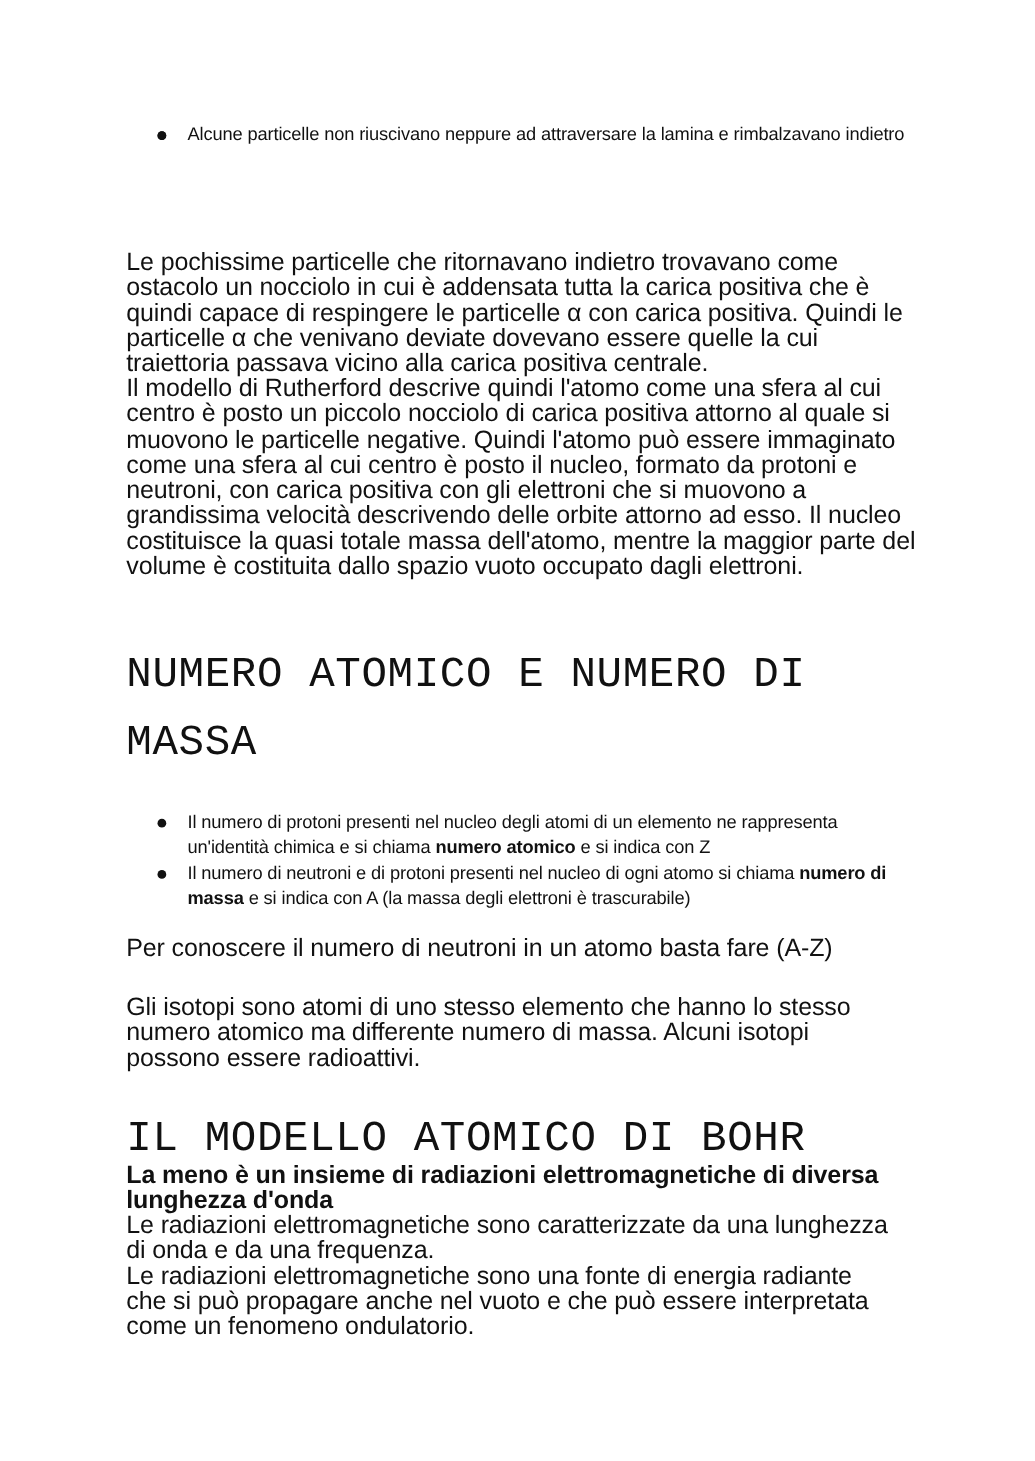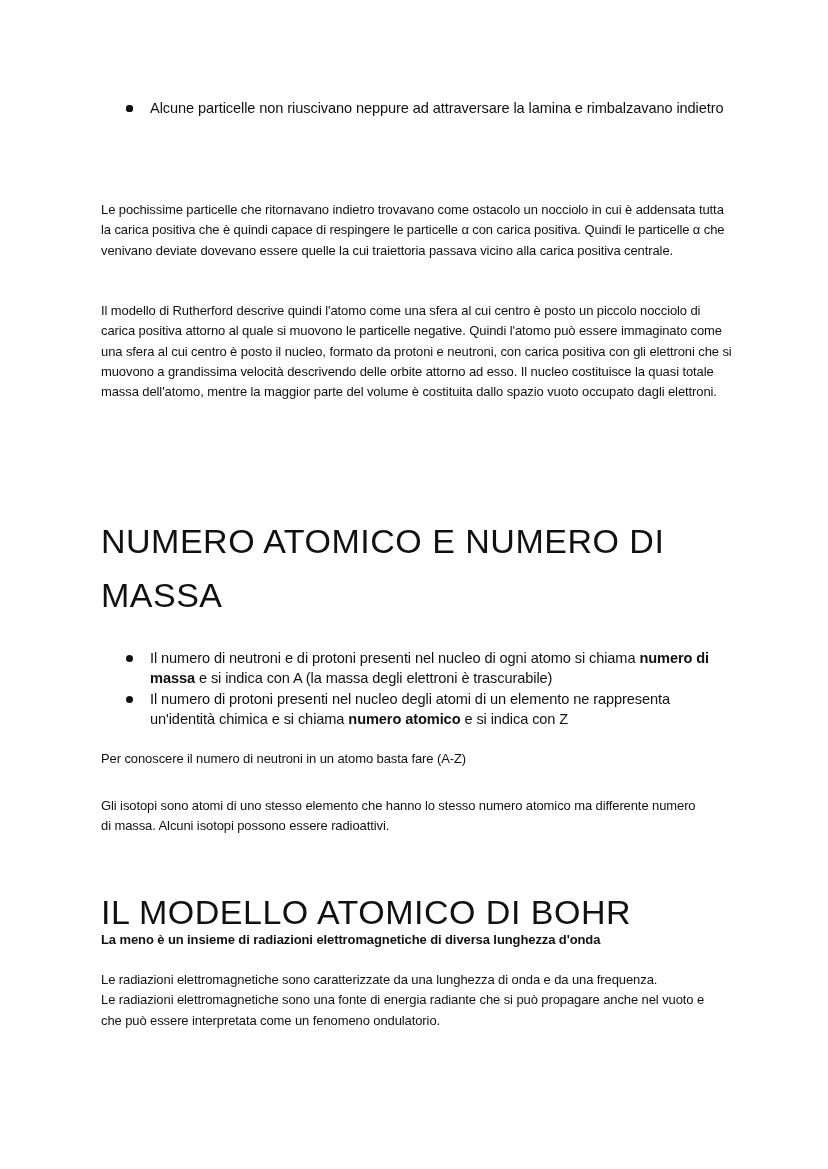--- a/index.html
+++ b/index.html
@@ -15,21 +15,21 @@
       font-family: "Liberation Sans", sans-serif;
       color: #111111;
     }
     .page {
       position: absolute;
       left: 101px;
       top: 0;
       width: 630px;
     }
     .p {
-      font-size: 13px;
+      font-size: 20px;
       line-height: 20.3px;
       margin: 0;
       letter-spacing: -0.1px;
     }
     ul.bullets {
       list-style: none;
       margin: 0;
       padding: 0;
     }
     ul.bullets li {
@@ -42,21 +42,21 @@
     ul.bullets li .dot {
       position: absolute;
       left: 25px;
       top: 7px;
       width: 7px;
       height: 7px;
       border-radius: 50%;
       background: #111;
     }
     .h1 {
-      font-family: Liberation Sans, sans-serif;
+      font-family: Liberation Mono, monospace;
       font-size: 34px;
       line-height: 54px;
       margin: 0;
       letter-spacing: 0.5px;
       font-weight: normal;
       color: #111;
     }
     .bold { font-weight: bold; }
   </style>
 </head>
@@ -76,25 +76,25 @@
 
   <p class="p" style="position:absolute; top:200px; width:630px;">Le pochissime particelle che ritornavano indietro trovavano come ostacolo un nocciolo in cui è addensata tutta la carica positiva che è quindi capace di respingere le particelle α con carica positiva. Quindi le particelle α che venivano deviate dovevano essere quelle la cui traiettoria passava vicino alla carica positiva centrale.</p>
 
   <p class="p" style="position:absolute; top:301px; width:632px;">Il modello di Rutherford descrive quindi l'atomo come una sfera al cui centro è posto un piccolo nocciolo di carica positiva attorno al quale si muovono le particelle negative. Quindi l'atomo può essere immaginato come una sfera al cui centro è posto il nucleo, formato da protoni e neutroni, con carica positiva con gli elettroni che si muovono a grandissima velocità descrivendo delle orbite attorno ad esso. Il  nucleo costituisce la quasi totale massa dell'atomo, mentre la maggior parte del volume è costituita dallo spazio vuoto occupato dagli elettroni.</p>
 
   <h1 class="h1" style="position:absolute; top:514px; width:600px;">NUMERO ATOMICO E NUMERO DI MASSA</h1>
 
   <ul class="bullets" style="position:absolute; top:648px; width:632px;">
     <li>
       <span class="dot"></span>
-      <span>Il numero di neutroni e di protoni presenti nel nucleo di ogni atomo si chiama </span><span class="bold">numero di massa</span><span> e si indica con A (la massa degli elettroni è trascurabile)</span>
+      <span>Il numero di protoni presenti nel nucleo degli atomi di un elemento ne rappresenta un'identità chimica e si chiama </span><span class="bold">numero atomico</span><span> e si indica con Z</span>
     </li>
     <li>
       <span class="dot"></span>
-      <span>Il numero di protoni presenti nel nucleo degli atomi di un elemento ne rappresenta un'identità chimica e si chiama </span><span class="bold">numero atomico</span><span> e si indica con Z</span>
+      <span>Il numero di neutroni e di protoni presenti nel nucleo di ogni atomo si chiama </span><span class="bold">numero di massa</span><span> e si indica con A (la massa degli elettroni è trascurabile)</span>
     </li>
   </ul>
 
   <p class="p" style="position:absolute; top:749px; width:630px;">Per conoscere il numero di neutroni in un atomo basta fare (A-Z)</p>
 
   <p class="p" style="position:absolute; top:796px; width:600px;">Gli isotopi sono atomi di uno stesso elemento che hanno lo stesso numero atomico ma differente numero di massa. Alcuni isotopi possono essere radioattivi.</p>
 
   <h1 class="h1" style="position:absolute; top:869px; width:630px;margin-top:16px;">IL MODELLO ATOMICO DI BOHR</h1>
 
   <p class="p bold" style="position:absolute; top:930px; width:640px;">La meno è un insieme di radiazioni elettromagnetiche di diversa lunghezza d'onda</p>

